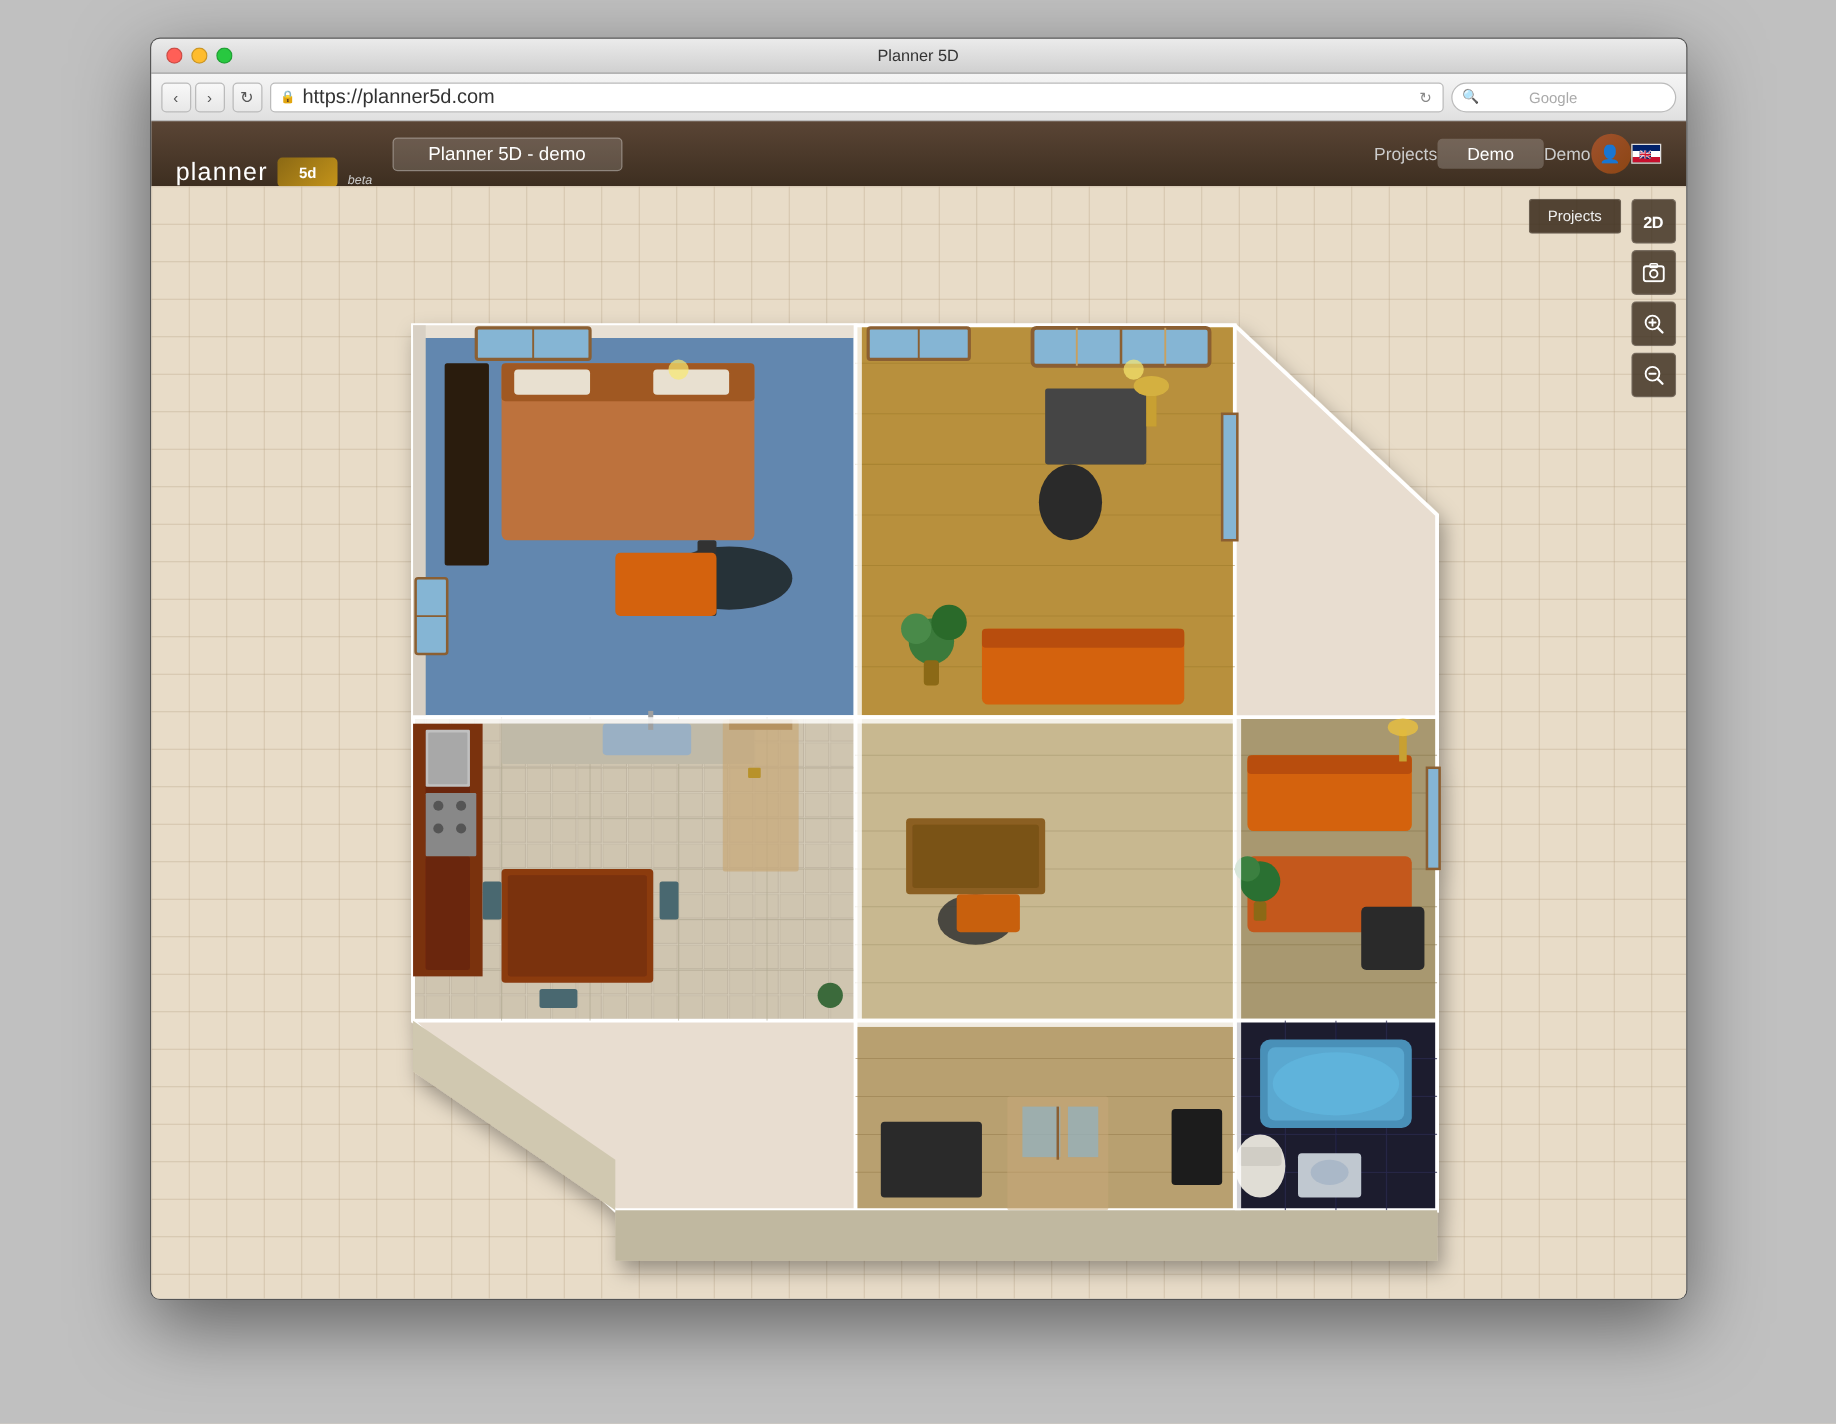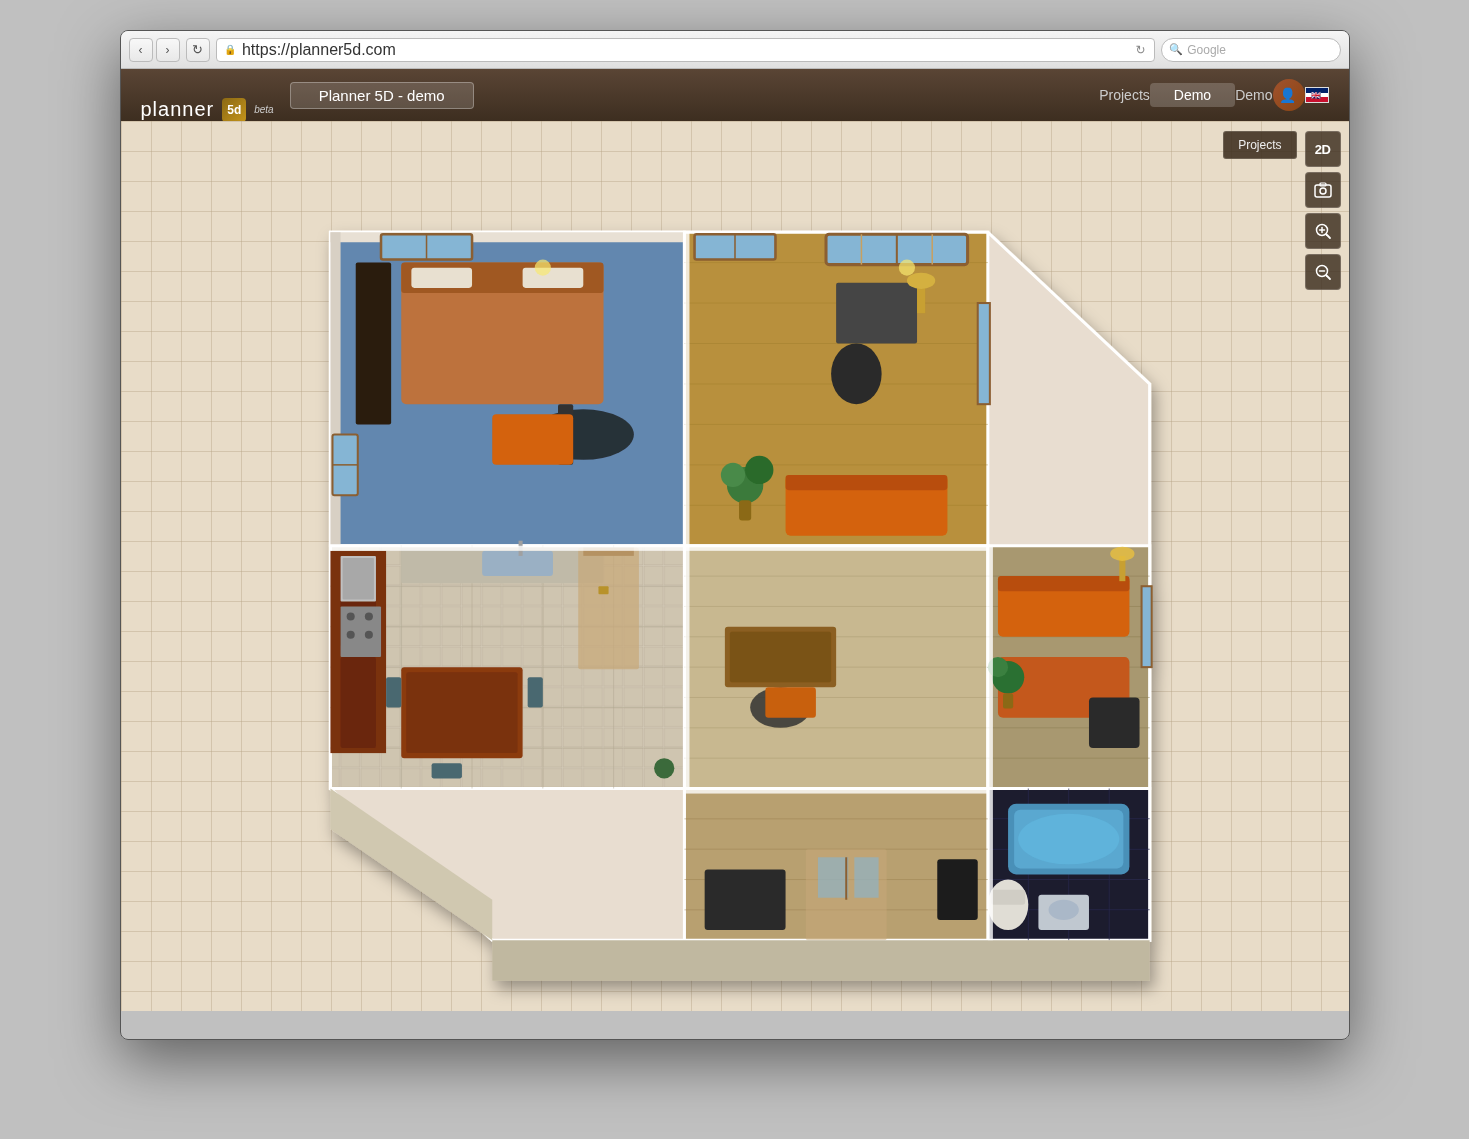--- a/index.html
+++ b/index.html
@@ -127,45 +127,45 @@
       border: 1px solid #bbb;
       border-radius: 12px;
       padding: 0 8px;
       font-size: 12px;
       background: white;
       display: flex;
       align-items: center;
       gap: 4px;
     }
     .search-icon { color: #999; font-size: 11px; }
-    .search-text { font-size: 12px; color: #aaa; }
+    .search-text { font-size: 12px; color: #aaa; margin-left: 36px; }
 
     
     .app-header {
       height: 52px;
       background: linear-gradient(to bottom, #5a4535, #3d2e20);
       display: flex;
       align-items: center;
       padding: 0 20px;
       gap: 16px;
     }
     .logo-area {
       display: flex;
-      align-items: center;
+      align-items: flex-end;
       gap: 8px;
       margin-top: 29px;
     }
     .logo-text {
       color: white;
       font-size: 20px;
       font-weight: 300;
       letter-spacing: 1px;
     }
     .logo-box {
-      width: 24px;
+      width: 48px;
       height: 24px;
       background: linear-gradient(135deg, #8b6914, #c4941a);
       border-radius: 4px;
       display: flex;
       align-items: center;
       justify-content: center;
       color: white;
       font-size: 12px;
       font-weight: bold;
       position: relative;
@@ -296,20 +296,28 @@
       inset: 0;
       width: 100%;
       height: 100%;
     }
   </style>
 </head>
 <body>
 
 <div class="window-frame">
 
+  <div class="title-bar">
+    <div class="window-controls">
+      <div class="win-btn close"></div>
+      <div class="win-btn minimize"></div>
+      <div class="win-btn maximize"></div>
+    </div>
+    <div class="title-bar-title">Planner 5D</div>
+  </div>
 
   <div class="browser-toolbar">
     <div class="nav-btns">
       <div class="nav-btn">‹</div>
       <div class="nav-btn">›</div>
     </div>
     <div class="reload-btn">↻</div>
     <div class="address-bar">
       <span class="lock-icon">🔒</span>
       <span class="address-text">https://planner5d.com</span>

